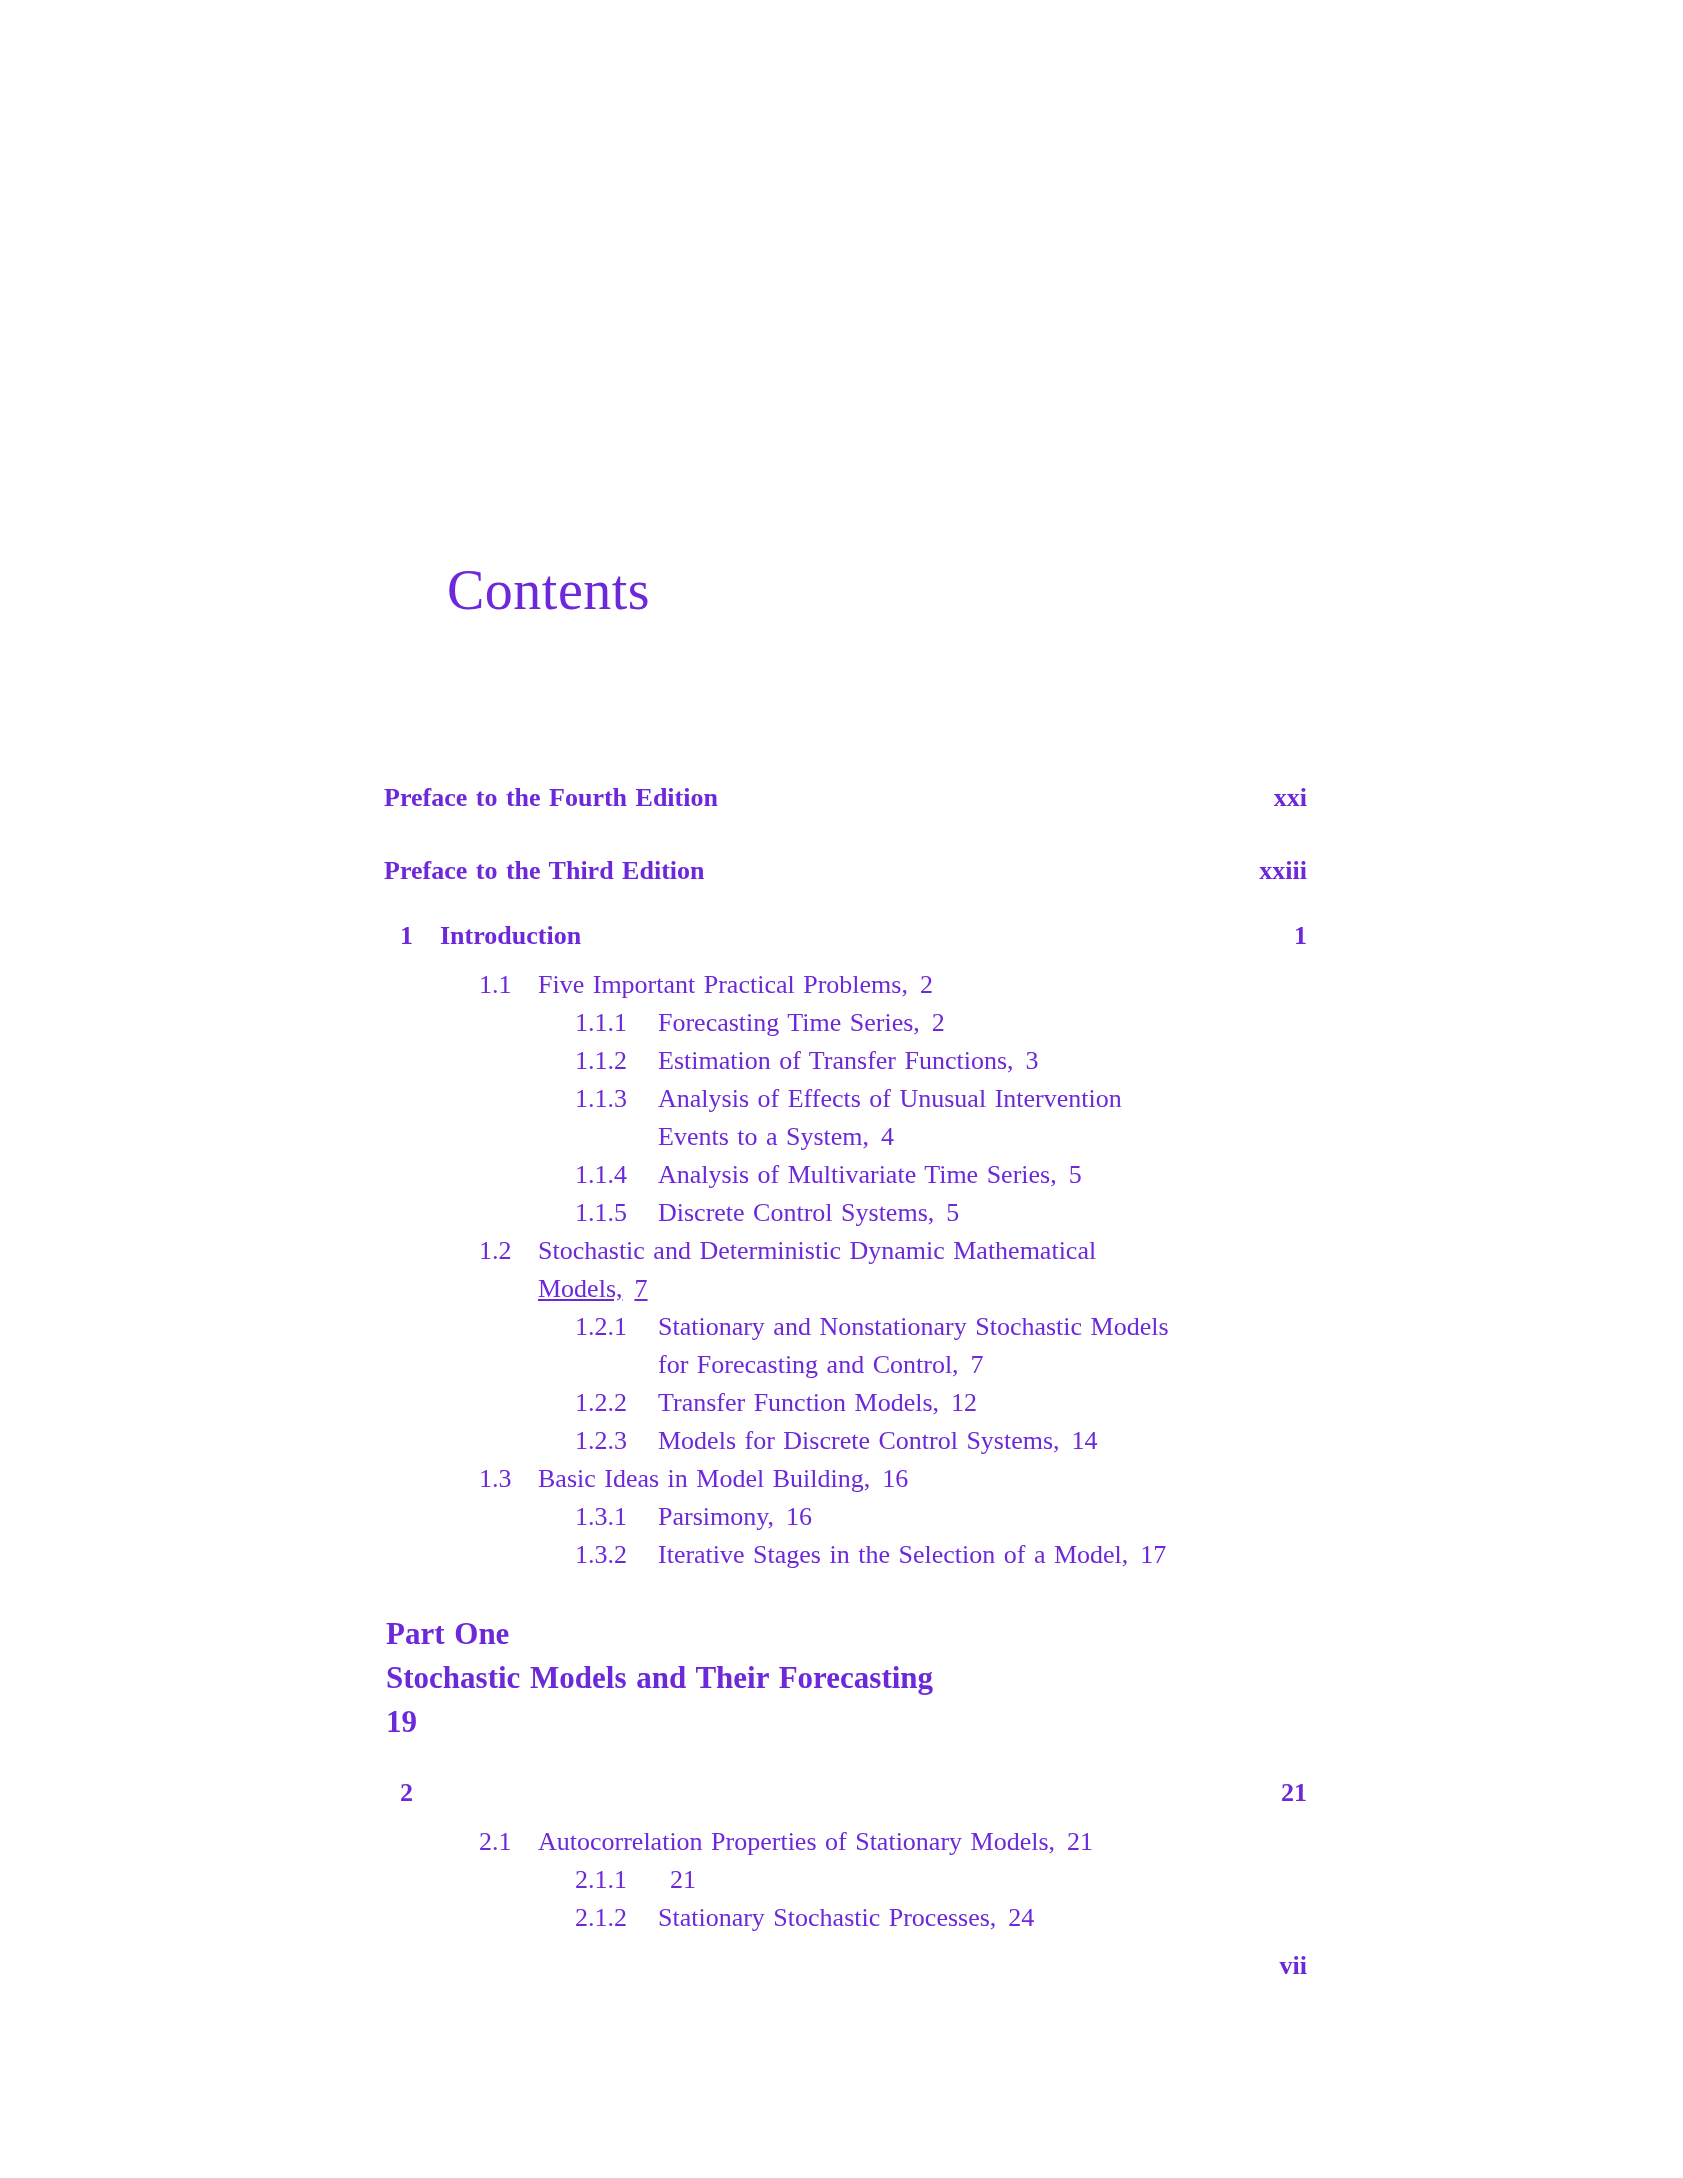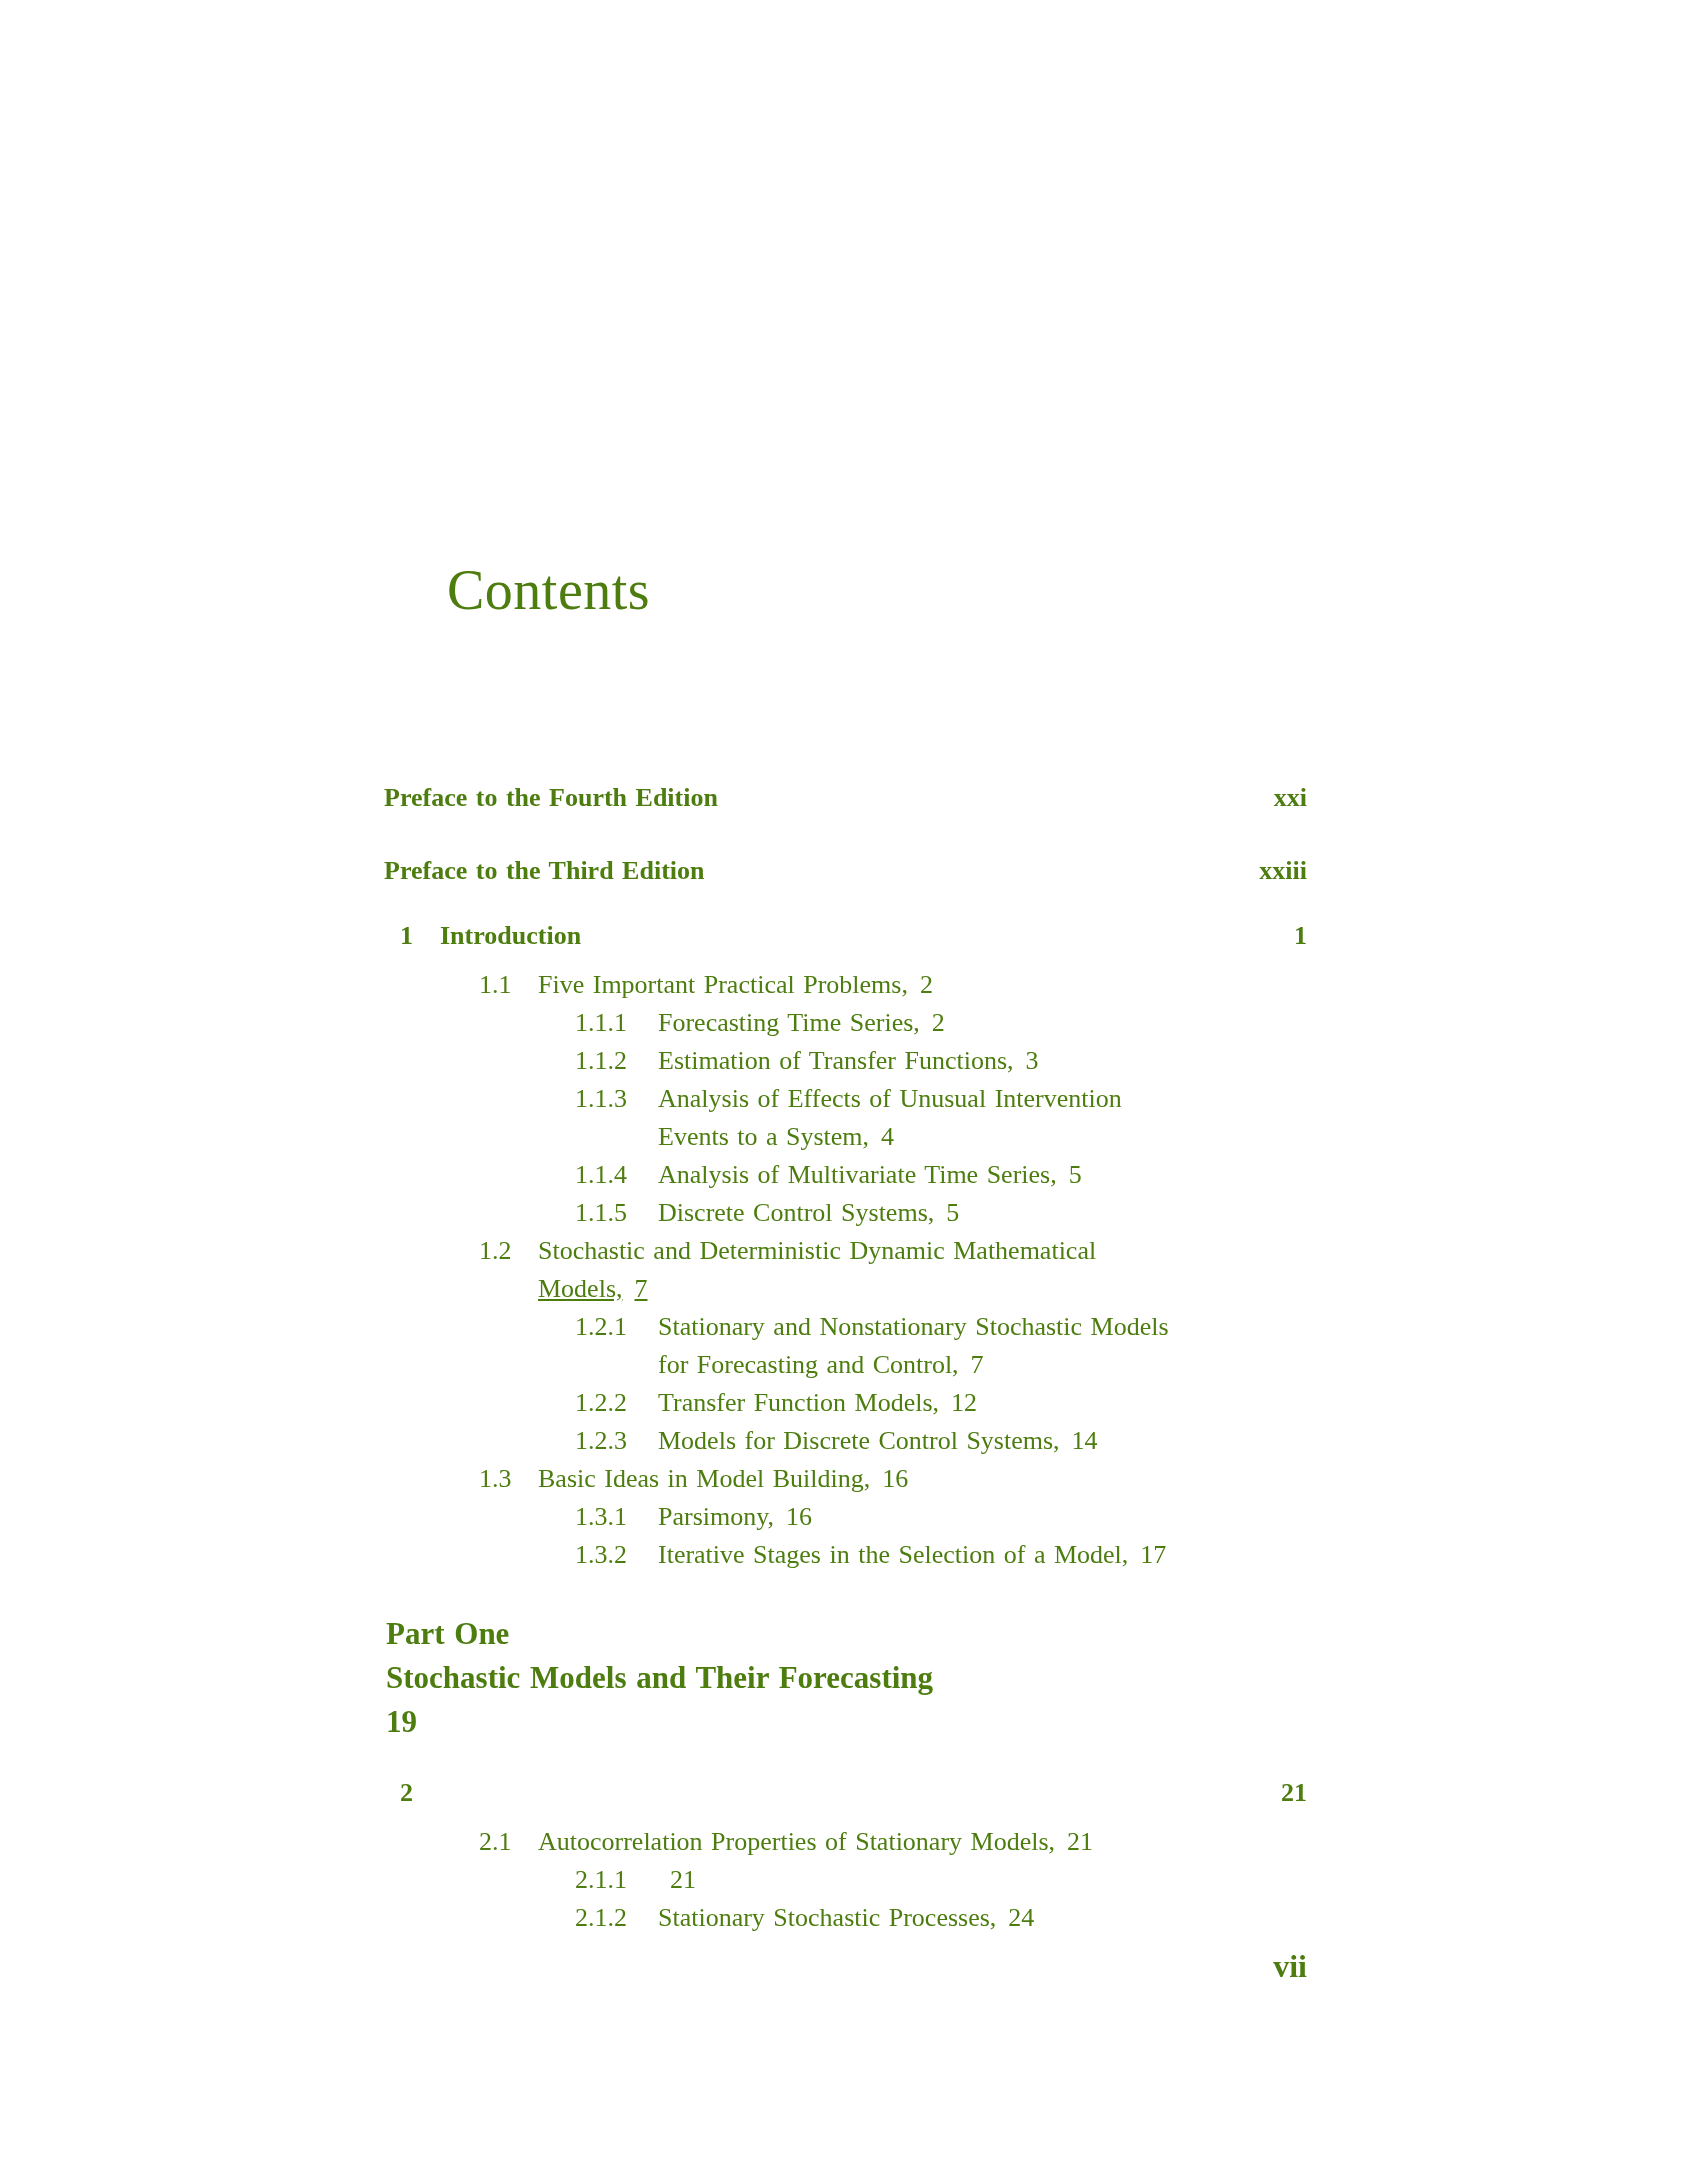--- a/index.html
+++ b/index.html
@@ -2,21 +2,21 @@
 <html><head>
 <meta charset="utf-8">
 <style>
   html, body { margin: 0; padding: 0; background: #ffffff; }
   .page {
     position: relative;
     width: 1683px;
     height: 2178px;
     background: #ffffff;
     font-family: "Liberation Serif", "DejaVu Serif", serif;
-    color: #4d7c0f;
+    color: #6d28d9;
     overflow: hidden;
   }
   .doc-title {
     margin: 0 0 0 447px;
     padding-top: 560px;
     font-size: 56px;
     font-weight: 400;
     line-height: 61px;
     letter-spacing: 0.5px;
   }
@@ -59,21 +59,21 @@
     flex-direction: column;
   }
   .row-part .num { margin-left: 2px; width: 166px; }
   .row-part + .row-chapter { margin-top: 30px; }
 
   .folio {
     margin: 10px 0 0 384px;
     width: 923px;
     text-align: right;
     font-weight: bold;
-    font-size: 32px;
+    font-size: 26px;
     line-height: 38px;
   }
 </style>
 </head>
 <body>
 
 <div class="page">
   <h1 class="doc-title">Contents</h1>
 
   <div class="toc">

